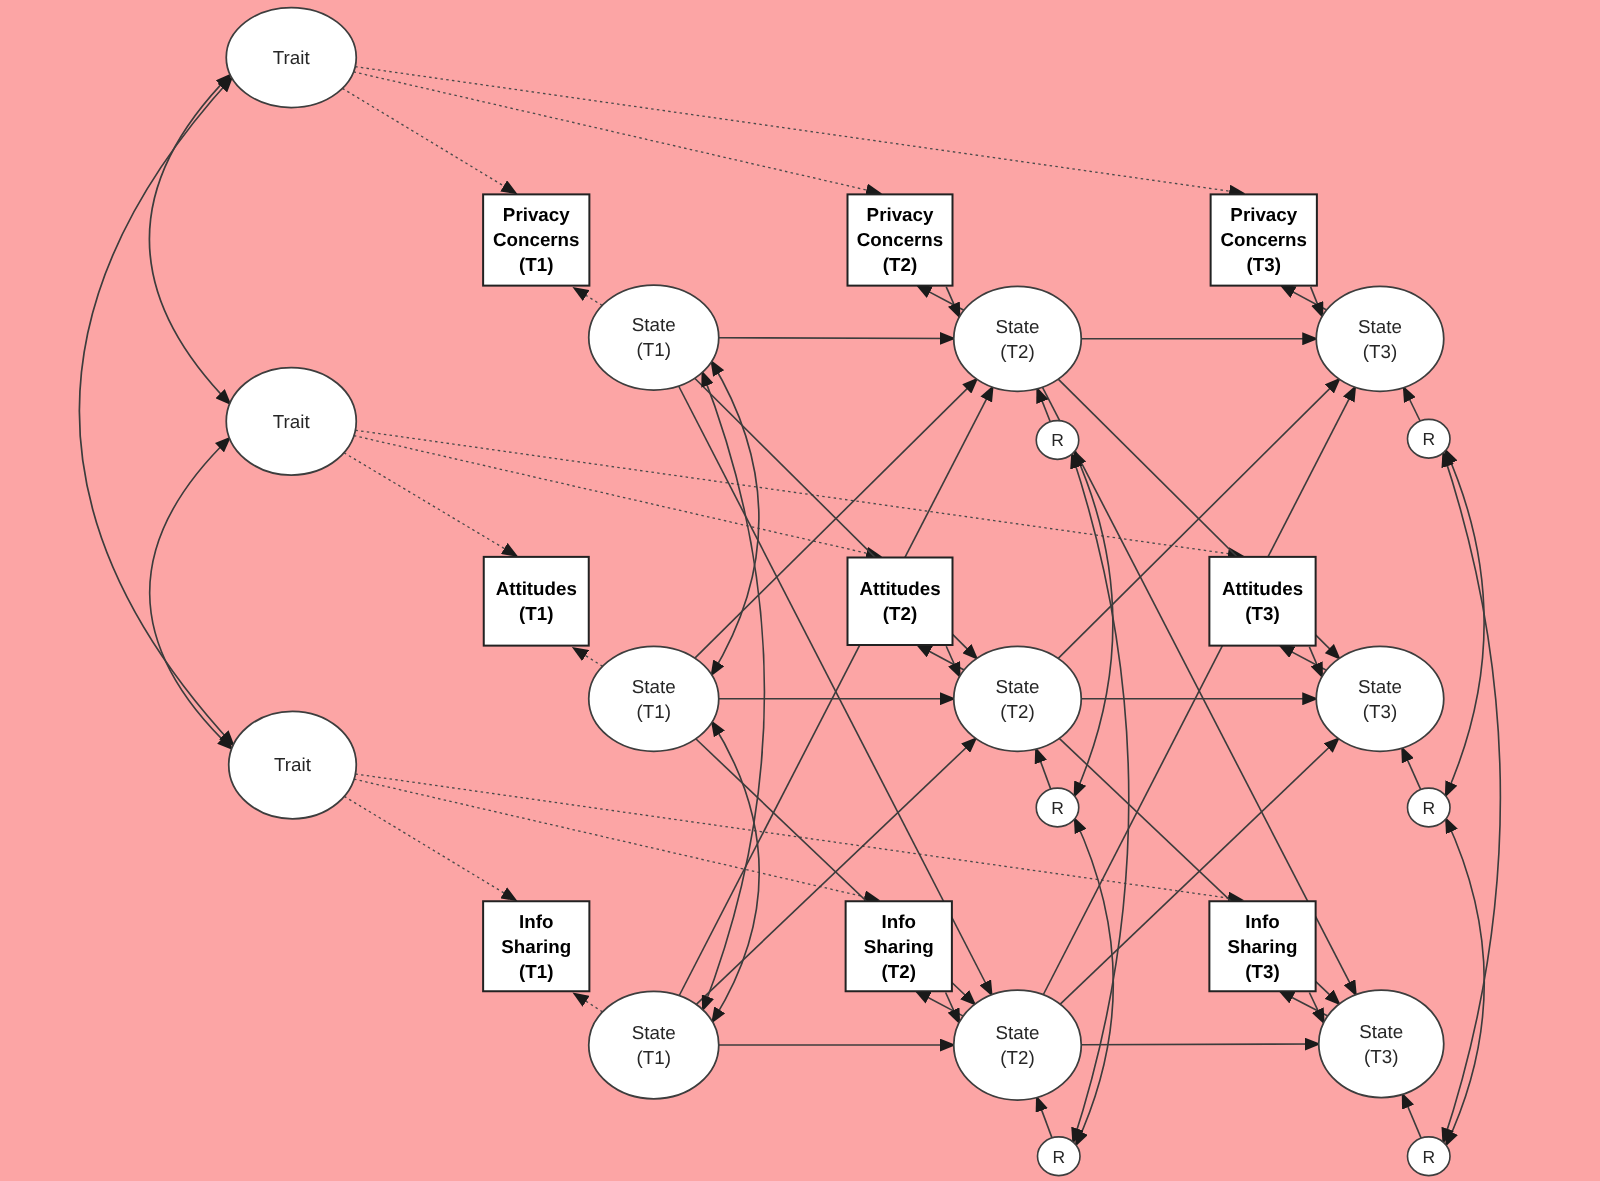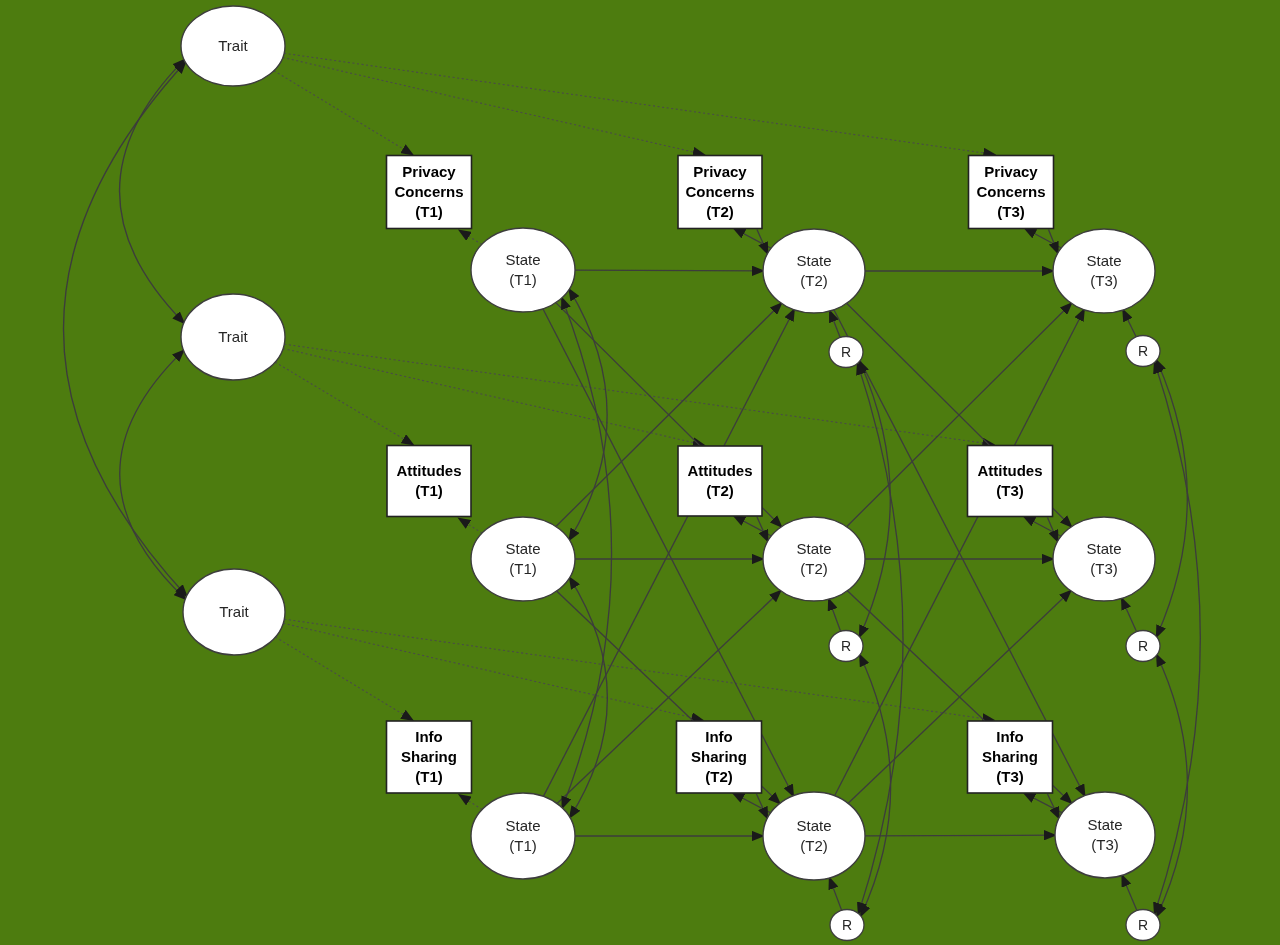--- a/index.html
+++ b/index.html
@@ -1,16 +1,16 @@
 <!DOCTYPE html>
 <html><head>
 <meta charset="utf-8">
 <style>
   html,body{margin:0;padding:0;background:#ffffff;}
-  #canvas{position:relative;width:1280px;height:945px;background:#4d7c0f;overflow:hidden;
+  #canvas{position:relative;width:1280px;height:945px;background:#fca5a5;overflow:hidden;
           font-family:"Liberation Sans",sans-serif;}
   svg{position:absolute;left:0;top:0;}
   .edge-solid{stroke:#3c3c3c;stroke-width:1.3;fill:none;}
   .edge-dotted{stroke:#4a4a4a;stroke-width:1.05;stroke-dasharray:2 2.6;fill:none;}
   .edge-cov{stroke:#3c3c3c;stroke-width:1.3;fill:none;}
   .shape-ellipse{fill:#ffffff;stroke:#3d3d3d;stroke-width:1.4;}
   .shape-rect{fill:#ffffff;stroke:#222222;stroke-width:1.6;}
   .shape-res{fill:#ffffff;stroke:#3d3d3d;stroke-width:1.3;}
   .lbl-ellipse{font-family:"Liberation Sans",sans-serif;font-size:15px;fill:#262626;}
   .lbl-rect{font-family:"Liberation Sans",sans-serif;font-size:15px;font-weight:bold;fill:#000000;}

